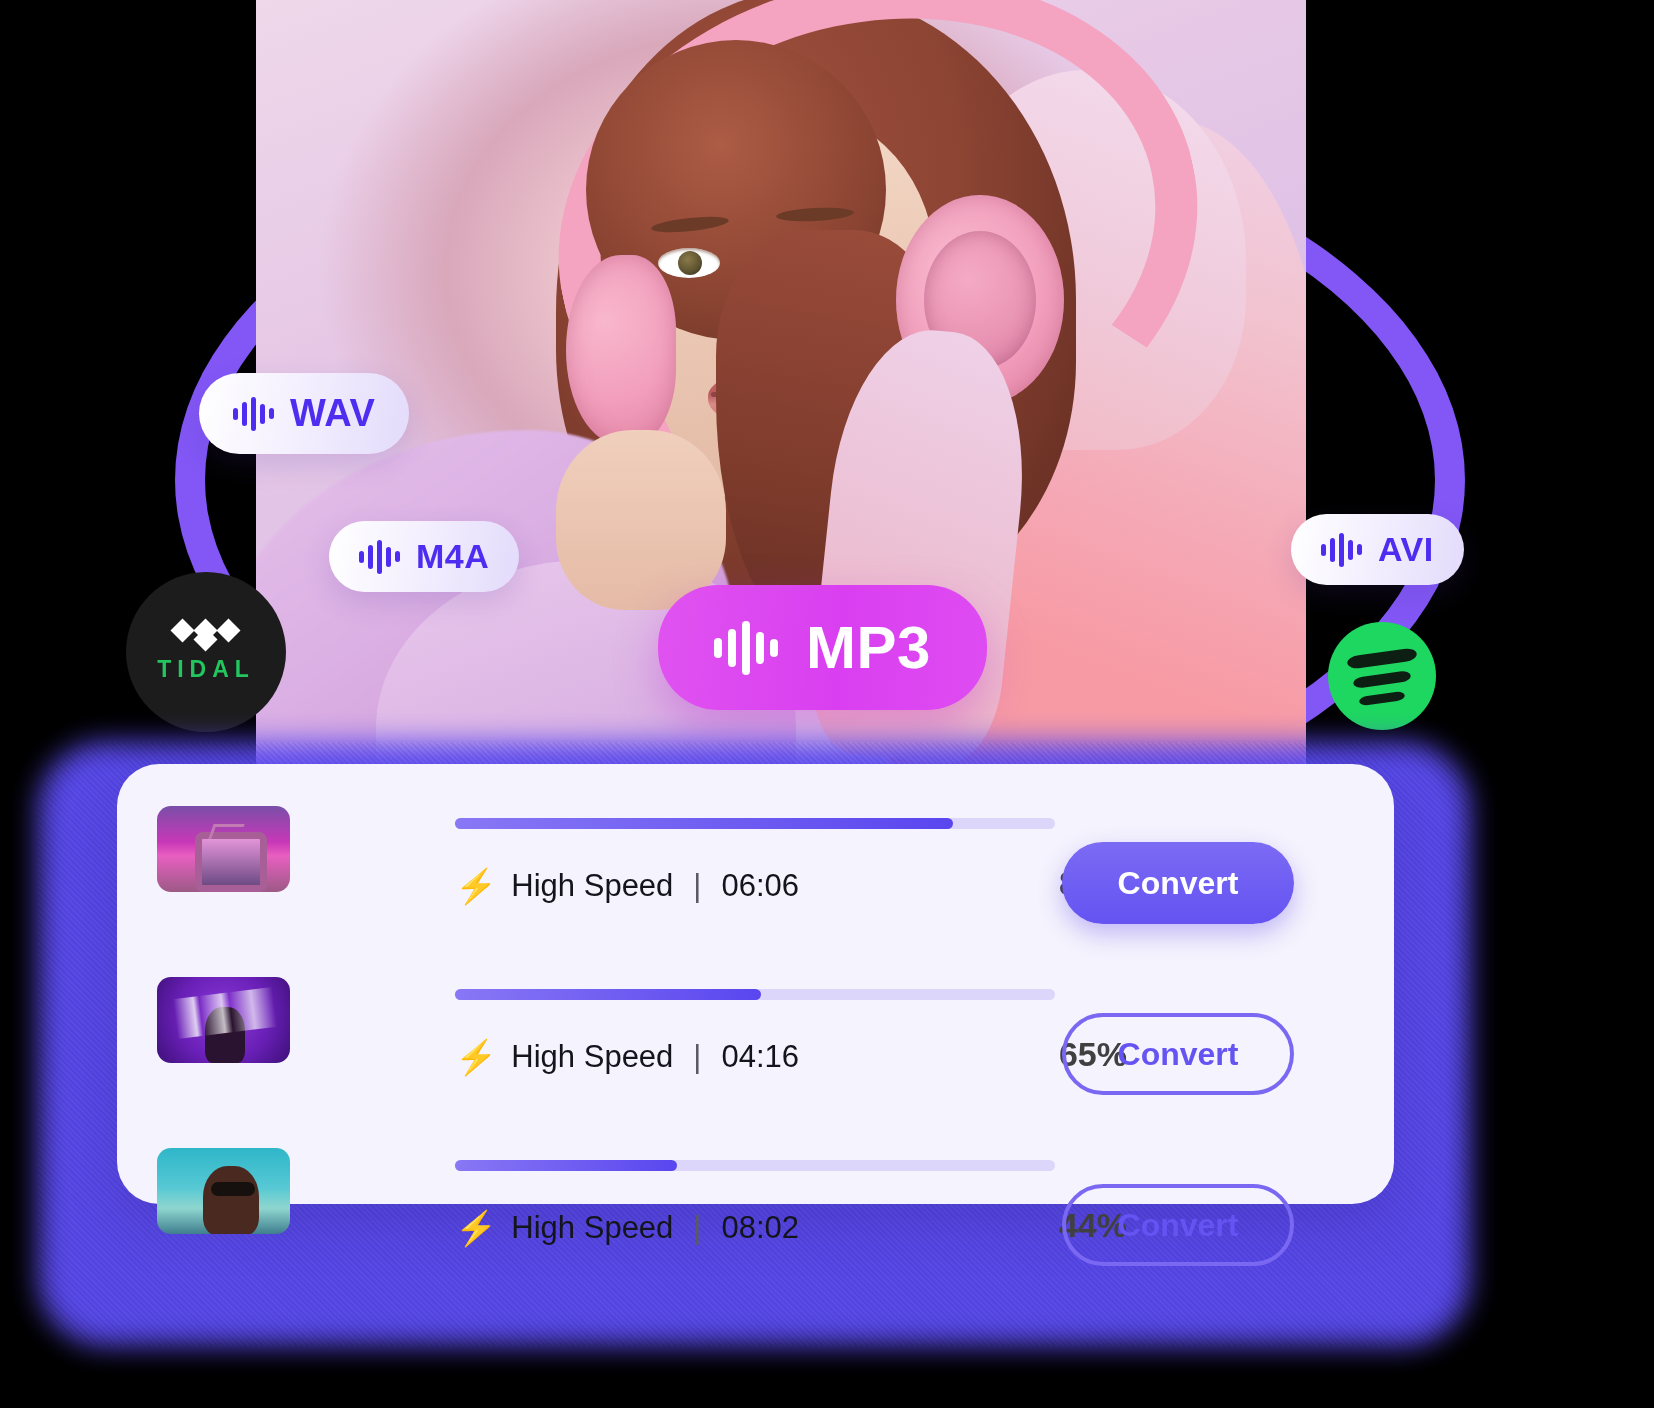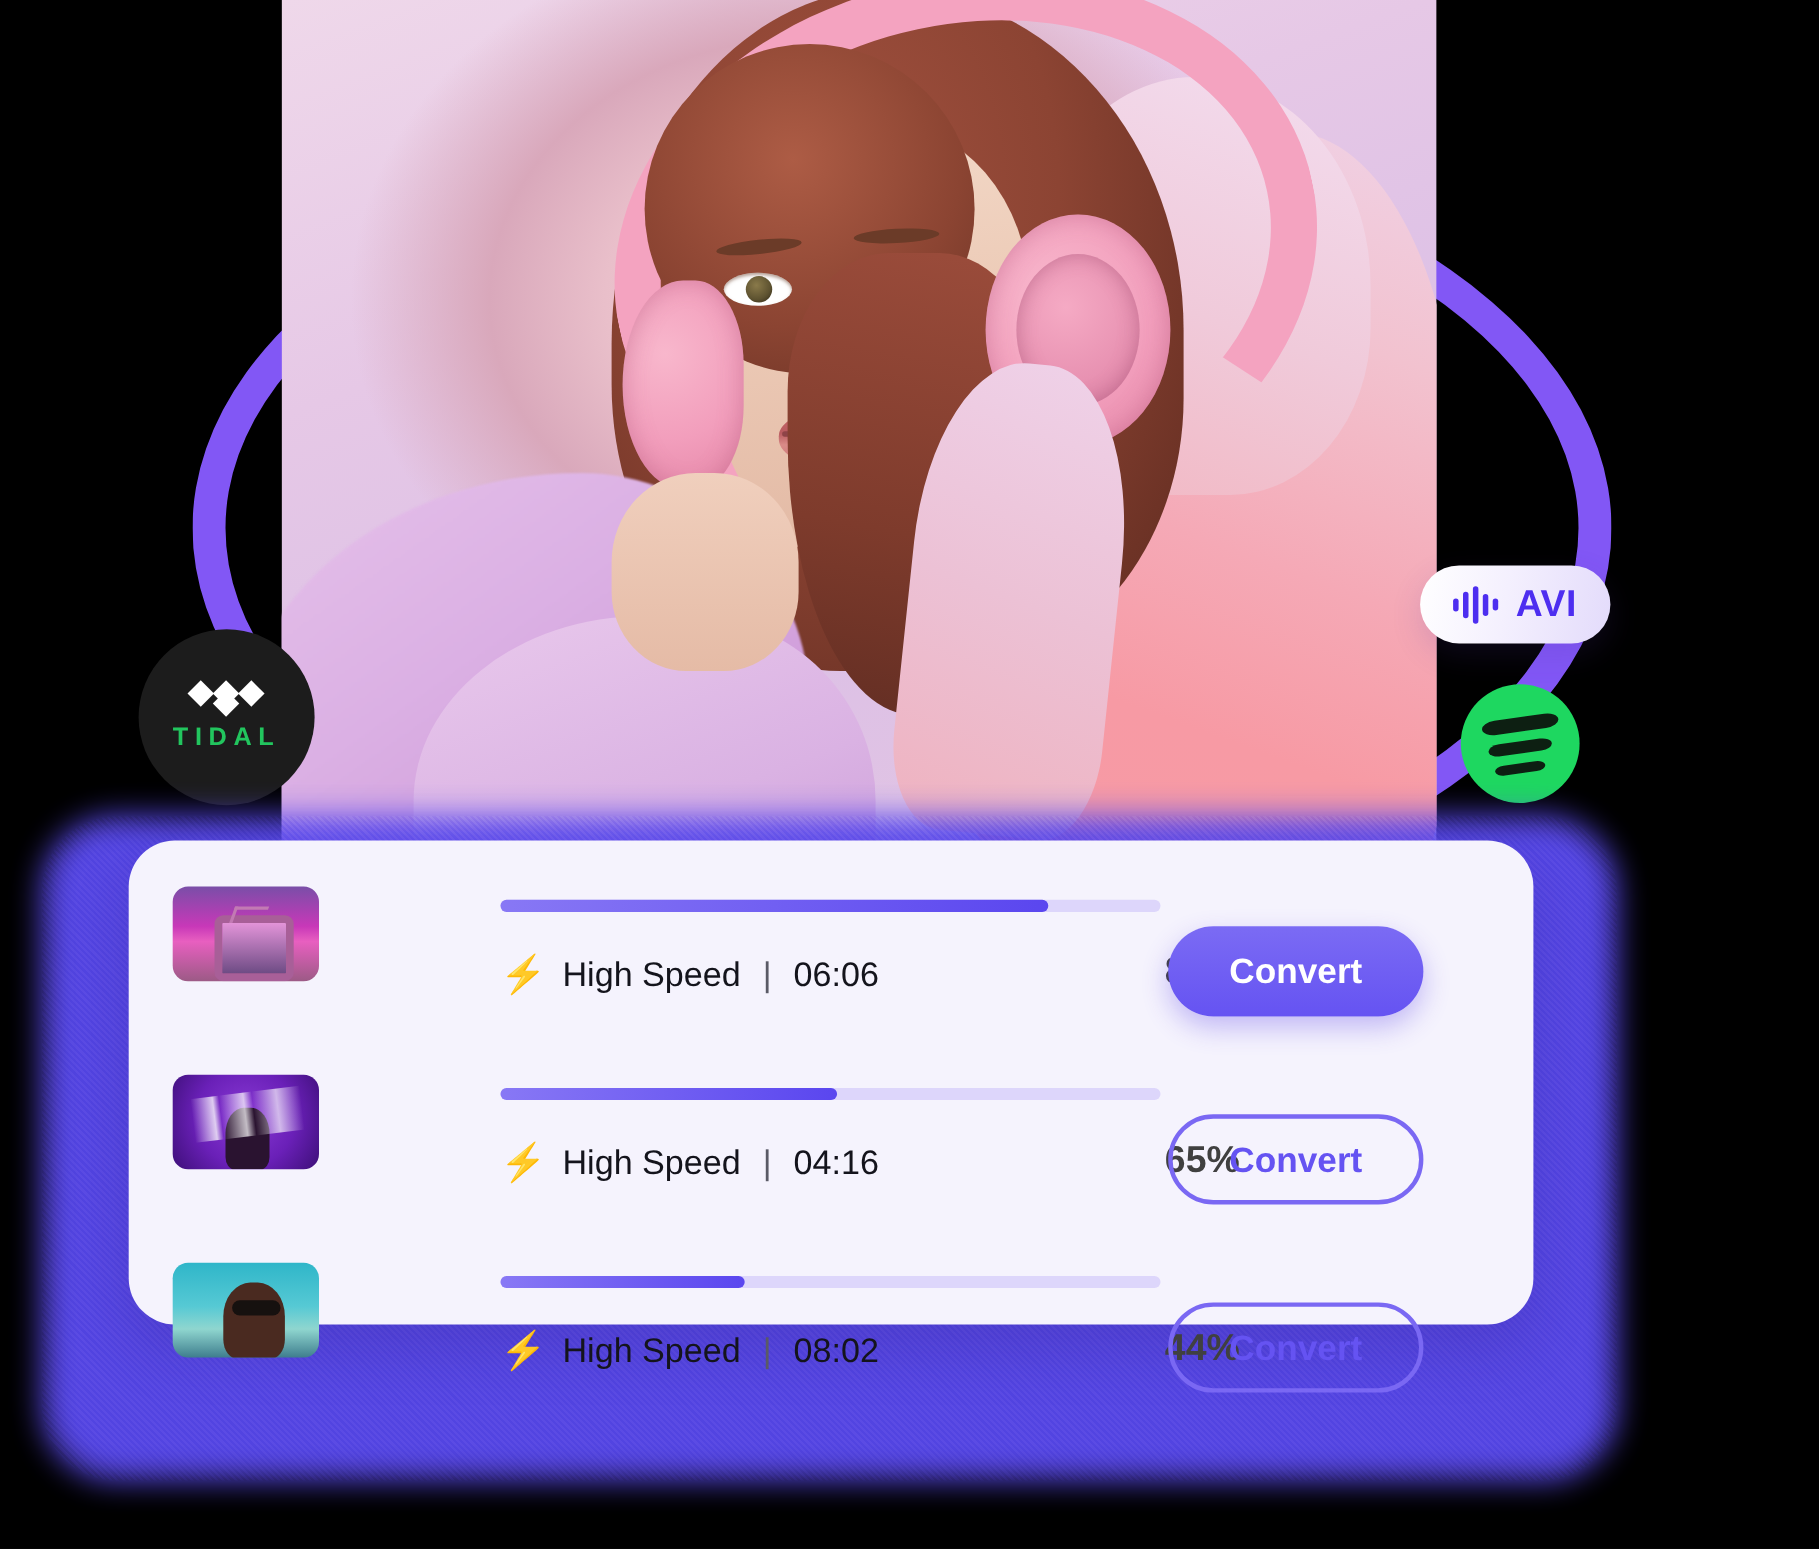--- a/index.html
+++ b/index.html
@@ -183,33 +183,63 @@
       </div>
     <div class="cup l"></div>
     <div class="hp-cord"></div>
     <div class="arm"></div>
     <div class="hoodie-l"></div>
     <div class="hoodie-l2"></div>
     <div class="hand"></div>
   </div>
 
 
-
+  <div class="pill" id="pill-wav">
+    <span class="wave" style="color:#4d2ef0">
+        <i></i>
+        <i></i>
+        <i></i>
+        <i></i>
+        <i></i>
+      </span>
+    <span class="label">WAV</span>
+  </div>
+
+  <div class="pill" id="pill-m4a">
+    <span class="wave" style="color:#4d2ef0">
+        <i></i>
+        <i></i>
+        <i></i>
+        <i></i>
+        <i></i>
+      </span>
+    <span class="label">M4A</span>
+  </div>
 
   <div class="pill" id="pill-avi">
     <span class="wave" style="color:#4d2ef0">
         <i></i>
         <i></i>
         <i></i>
         <i></i>
         <i></i>
       </span>
     <span class="label">AVI</span>
   </div>
 
+  <div class="pill" id="pill-mp3">
+    <span class="wave">
+        <i></i>
+        <i></i>
+        <i></i>
+        <i></i>
+        <i></i>
+      </span>
+    <span class="label">MP3</span>
+  </div>
 
   <div class="tidal">
     <div class="tidal-mark">
         <i></i>
         <i></i>
         <i></i>
         <i></i>
       </div>
     <div class="tidal-word">TIDAL</div>
   </div>

